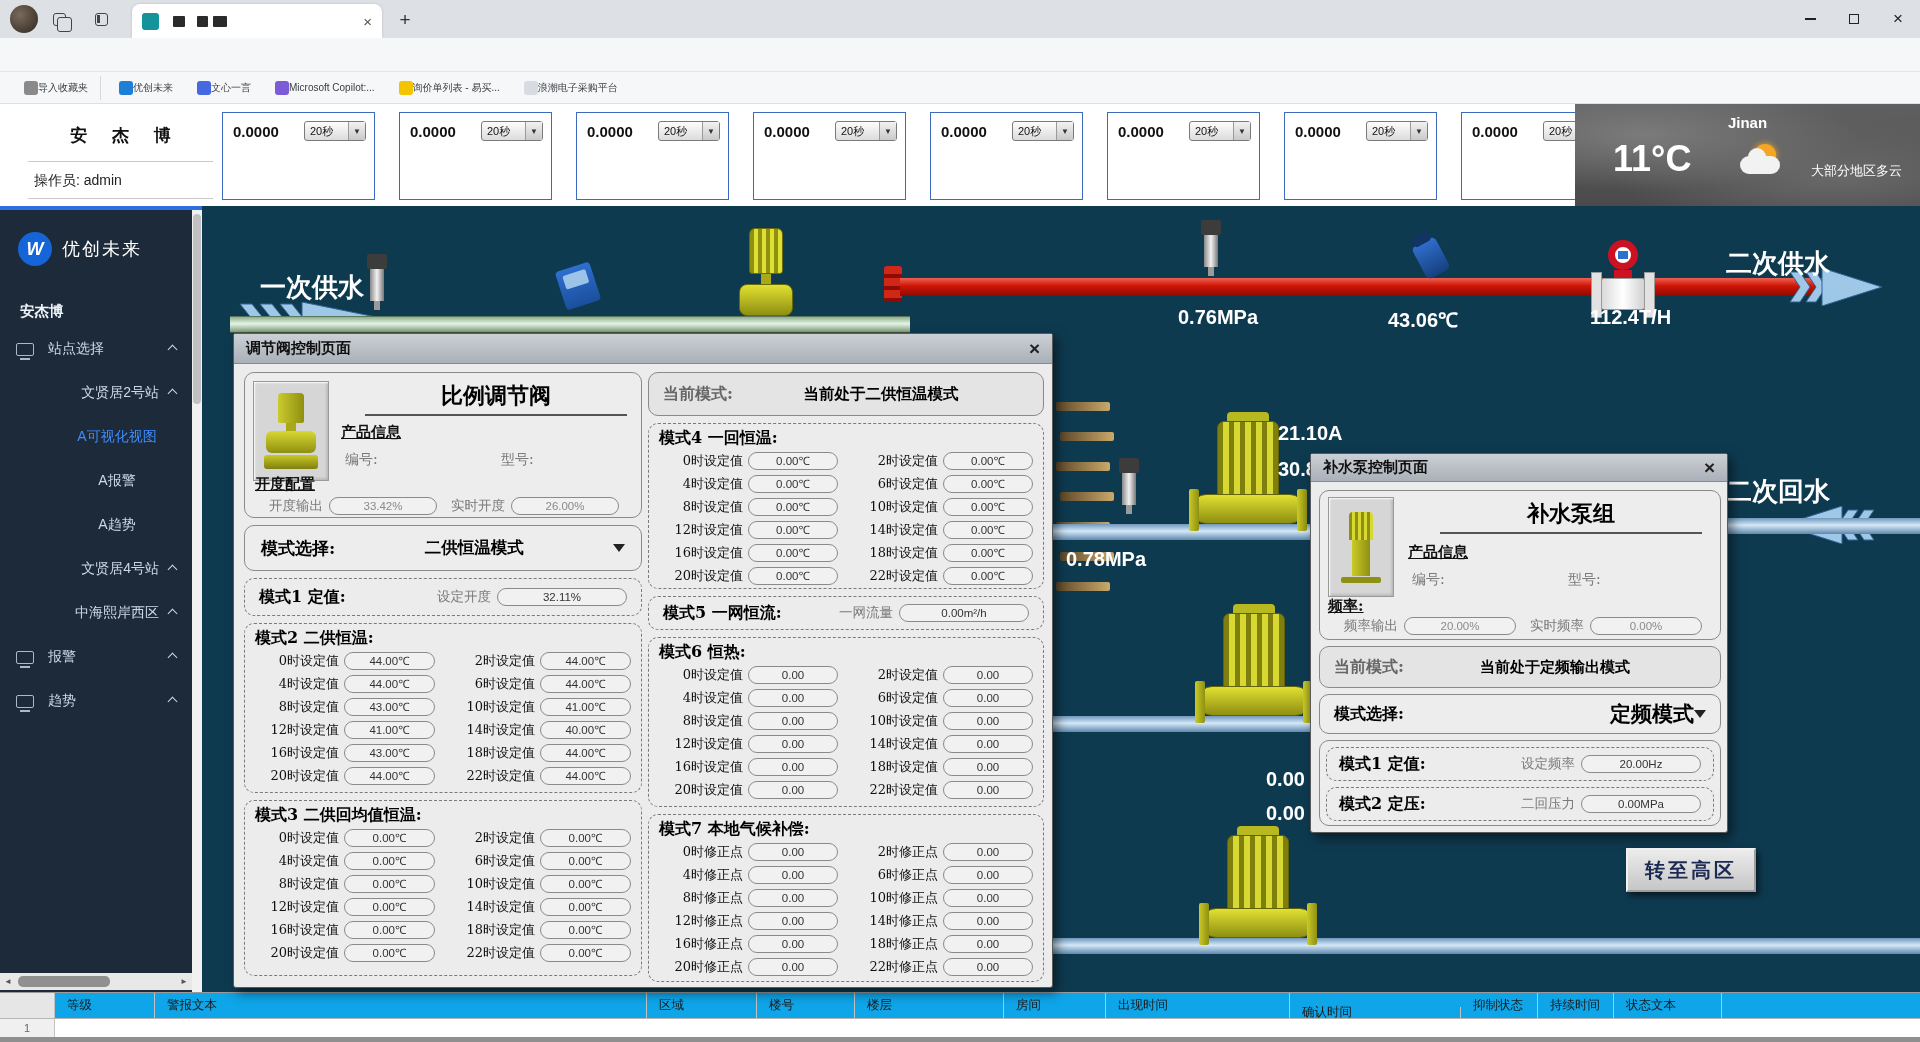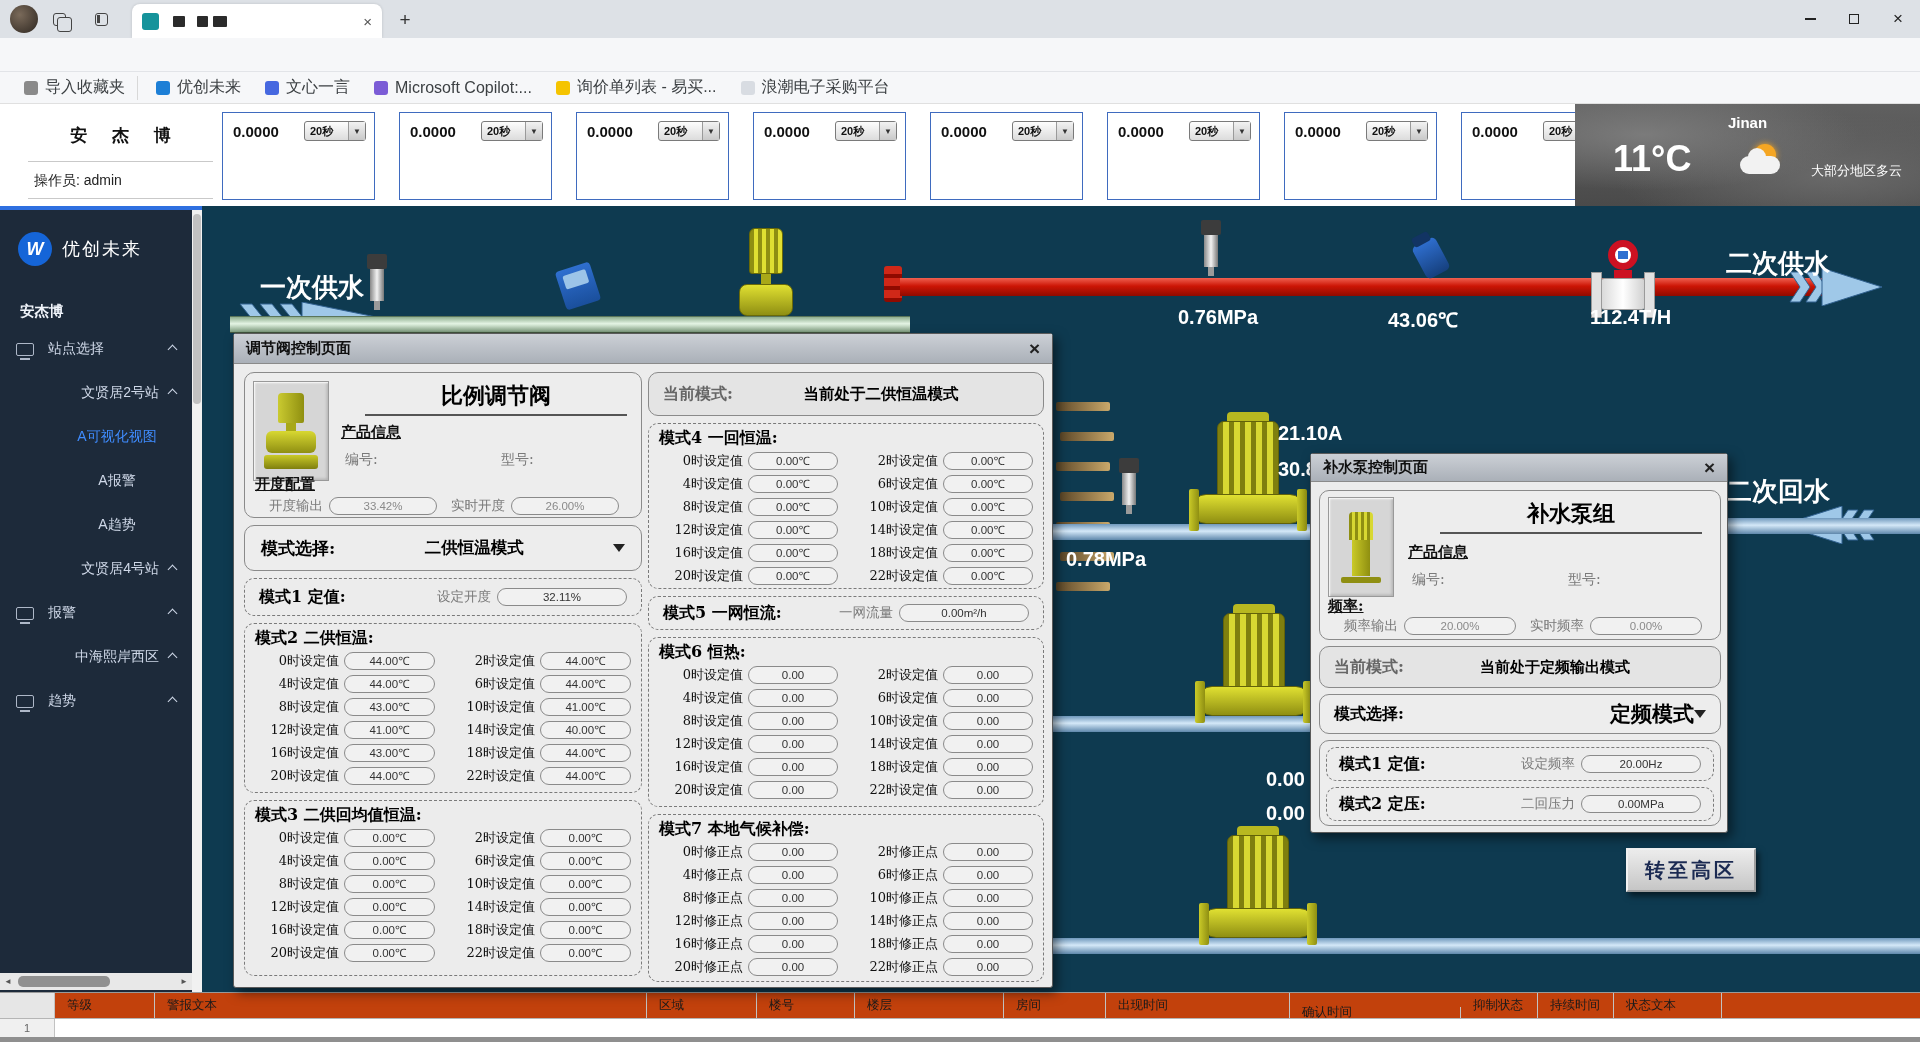--- a/index.html
+++ b/index.html
@@ -35,33 +35,33 @@
   #urlbar .blur { width:52px; height:12px; background:#cfd2d8; border-radius:2px; }
   #urlbar .blk { width:10px; height:10px; background:#3a3a3a; margin-left:6px; }
   #urlbar .r-ico { margin-left:auto; color:#5f6368; font-size:14px; display:flex; gap:18px; }
   #searchpill { left:1396px; top:41px; width:118px; height:28px; background:#eef1f4; border-radius:14px; display:flex; align-items:center; padding:0 12px; gap:8px; color:#5f6368; font-size:13px; cursor:text; }
   .mag { width:10px; height:10px; border:1.6px solid #5f6368; border-radius:50%; position:relative; }
   .mag::after { content:''; position:absolute; left:8px; top:9px; width:5px; height:1.6px; background:#5f6368; transform:rotate(45deg); }
   #profile { left:1700px; top:40px; width:30px; height:30px; border-radius:50%; background:radial-gradient(circle at 35% 35%, #8a7660, #3a2f25); cursor:pointer; }
   #profile .badge { position:absolute; right:-4px; bottom:-3px; width:15px; height:15px; border-radius:50%; background:#e8710a; color:#fff; font-size:10px; font-weight:bold; display:flex; align-items:center; justify-content:center; border:1.5px solid #f6f7f9; }
 
   #bookmarks { left:0; top:72px; width:1920px; height:32px; background:#f6f7f9; border-bottom:1px solid #e0e0e0; display:flex; align-items:center; padding-left:12px; }
-  .bm { display:flex; align-items:center; gap:7px; padding:0 12px; height:24px; border-radius:4px; cursor:pointer; font-size:16px; color:#3c4043; white-space:nowrap; }
+  .bm { display:flex; align-items:center; padding:0 12px; height:24px; border-radius:4px; cursor:pointer; font-size:10px; color:#3c4043; white-space:nowrap; }
   .bm:nth-of-type(1) { border-right:1px solid #d8d8d8; border-radius:0; margin-right:6px; }
   .bm .fav { width:14px; height:14px; border-radius:3px; background:#9aa0a6; }
 
   
   #appheader { left:0; top:104px; width:1920px; height:102px; background:#fff; }
   #userblock { left:28px; top:112px; width:185px; }
   #userblock .uname { font-size:17px; font-weight:bold; letter-spacing:10px; color:#111; text-align:center; padding:12px 0 14px 10px; border-bottom:1px solid #c9c9c9; }
   #userblock .oper { font-size:14px; color:#222; padding:10px 0 8px 6px; border-bottom:1px solid #c9c9c9; }
   #samples { left:214px; top:112px; display:flex; gap:16px; }
   .sample { width:153px; height:88px; border:1px solid #3f6bbf; background:#fff; position:relative;margin-left:8px; }
   .sample .val { position:absolute; left:10px; top:10px; font-size:15px; font-weight:bold; color:#111; }
-  .sample .combo { position:absolute; right:8px; top:8px; width:62px; height:20px; border:1px solid #7a7a7a; border-radius:3px; background:linear-gradient(#fdfdfd,#dcdcdc); display:flex; align-items:center; cursor:pointer;font-weight:bold; }
+  .sample .combo { position:absolute; right:8px; top:8px; width:62px; height:20px; border:1px solid #7a7a7a; border-radius:3px; background:linear-gradient(#fdfdfd,#dcdcdc); display:flex; align-items:center; cursor:pointer; }
   .sample .combo .cv { flex:1; font-size:11px; color:#111; padding-left:5px; }
   .sample .combo .cb { width:17px; height:100%; border-left:1px solid #9a9a9a; background:linear-gradient(#f2f2f2,#c9c9c9); display:flex; align-items:center; justify-content:center; font-size:8px; color:#333; }
   #weather { left:1575px; top:104px; width:345px; height:102px; color:#fff; overflow:hidden;
      background:radial-gradient(ellipse at 20% 30%, #7b7b7b, transparent 55%), radial-gradient(ellipse at 75% 70%, #696969, transparent 60%), linear-gradient(#606060,#4a4a4a); }
   #weather .city { text-align:center; font-weight:bold; font-size:15px; margin-top:10px; }
   #weather .temp { position:absolute; left:38px; top:34px; font-size:36px; font-weight:bold; }
   #weather .desc { position:absolute; right:18px; top:58px; font-size:13px; }
   .wicon { position:absolute; left:165px; top:40px; width:54px; height:40px; }
   .wicon .sun { position:absolute; left:14px; top:0; width:22px; height:22px; border-radius:50%; background:#f5a623; box-shadow:0 0 6px #f5a623; }
   .wicon .cloud { position:absolute; left:0; top:12px; width:40px; height:18px; border-radius:10px; background:#f2f2f2; }
@@ -148,21 +148,21 @@
   .art-motor { width:24px; height:28px; background:repeating-linear-gradient(90deg,#8f8f12 0 3px,#d8d832 3px 6px); border-radius:4px 4px 0 0; }
   .art-col { width:18px; height:36px; background:linear-gradient(90deg,#caca28,#8f8f10); }
   .art-flange { width:40px; height:6px; background:#8f8f12; border-radius:2px; margin-top:1px; }
   .caret { width:0; height:0; border-left:6px solid transparent; border-right:6px solid transparent; border-top:8px solid #222; }
   .name-underline { font:bold 22px "DejaVu Serif",serif; color:#000; text-align:center; border-bottom:2px solid #555; padding-bottom:3px; }
   .plabel { font:bold 15px "DejaVu Serif",serif; text-decoration:underline; color:#111; }
   .pgray { font:14px "DejaVu Serif",serif; color:#7a7a7a; }
 
   
   #alarmbar { left:0; top:992px; width:1920px; height:50px; background:#fff; border-top:1px solid #9a9a9a; }
-  #alarmhead { display:flex; height:26px; background:#c2410c; border-bottom:1px solid #b5b5b5; }
+  #alarmhead { display:flex; height:26px; background:#0ea5e9; border-bottom:1px solid #b5b5b5; }
   #alarmhead > div { border-right:1px solid #c2c2c2; font-size:12.5px; color:#1a1a1a; display:flex; align-items:center; padding-left:12px; flex:none; cursor:pointer; }
   #alarmhead > div.corner { width:55px; background:#e6e6e6; cursor:default; }
   #alarmhead > div:nth-of-type(2) { width:100px; }
   #alarmhead > div:nth-of-type(3) { width:492px; }
   #alarmhead > div:nth-of-type(4) { width:110px; }
   #alarmhead > div:nth-of-type(5) { width:98px; }
   #alarmhead > div:nth-of-type(6) { width:149px; }
   #alarmhead > div:nth-of-type(7) { width:102px; }
   #alarmhead > div:nth-of-type(8) { width:184px; }
   #alarmhead > div:nth-of-type(9) { width:171px;margin-top:14px; }
@@ -386,29 +386,29 @@
         <span class="nav-label">A趋势</span>
 
       </div>
 
       <div class="nav-item lv2">
 
         <span class="nav-label">文贤居4号站</span>
         <span class="chev"></span>
       </div>
 
+      <div class="nav-item lv2">
+
+        <span class="nav-label">中海熙岸西区</span>
+        <span class="chev"></span>
+      </div>
+
       <div class="nav-item lv1">
         <span class="mon-icon"></span>
         <span class="nav-label">报警</span>
-        <span class="chev"></span>
-      </div>
-
-      <div class="nav-item lv2">
-
-        <span class="nav-label">中海熙岸西区</span>
         <span class="chev"></span>
       </div>
 
       <div class="nav-item lv1">
         <span class="mon-icon"></span>
         <span class="nav-label">趋势</span>
         <span class="chev"></span>
       </div>
     </div>
 </div>

